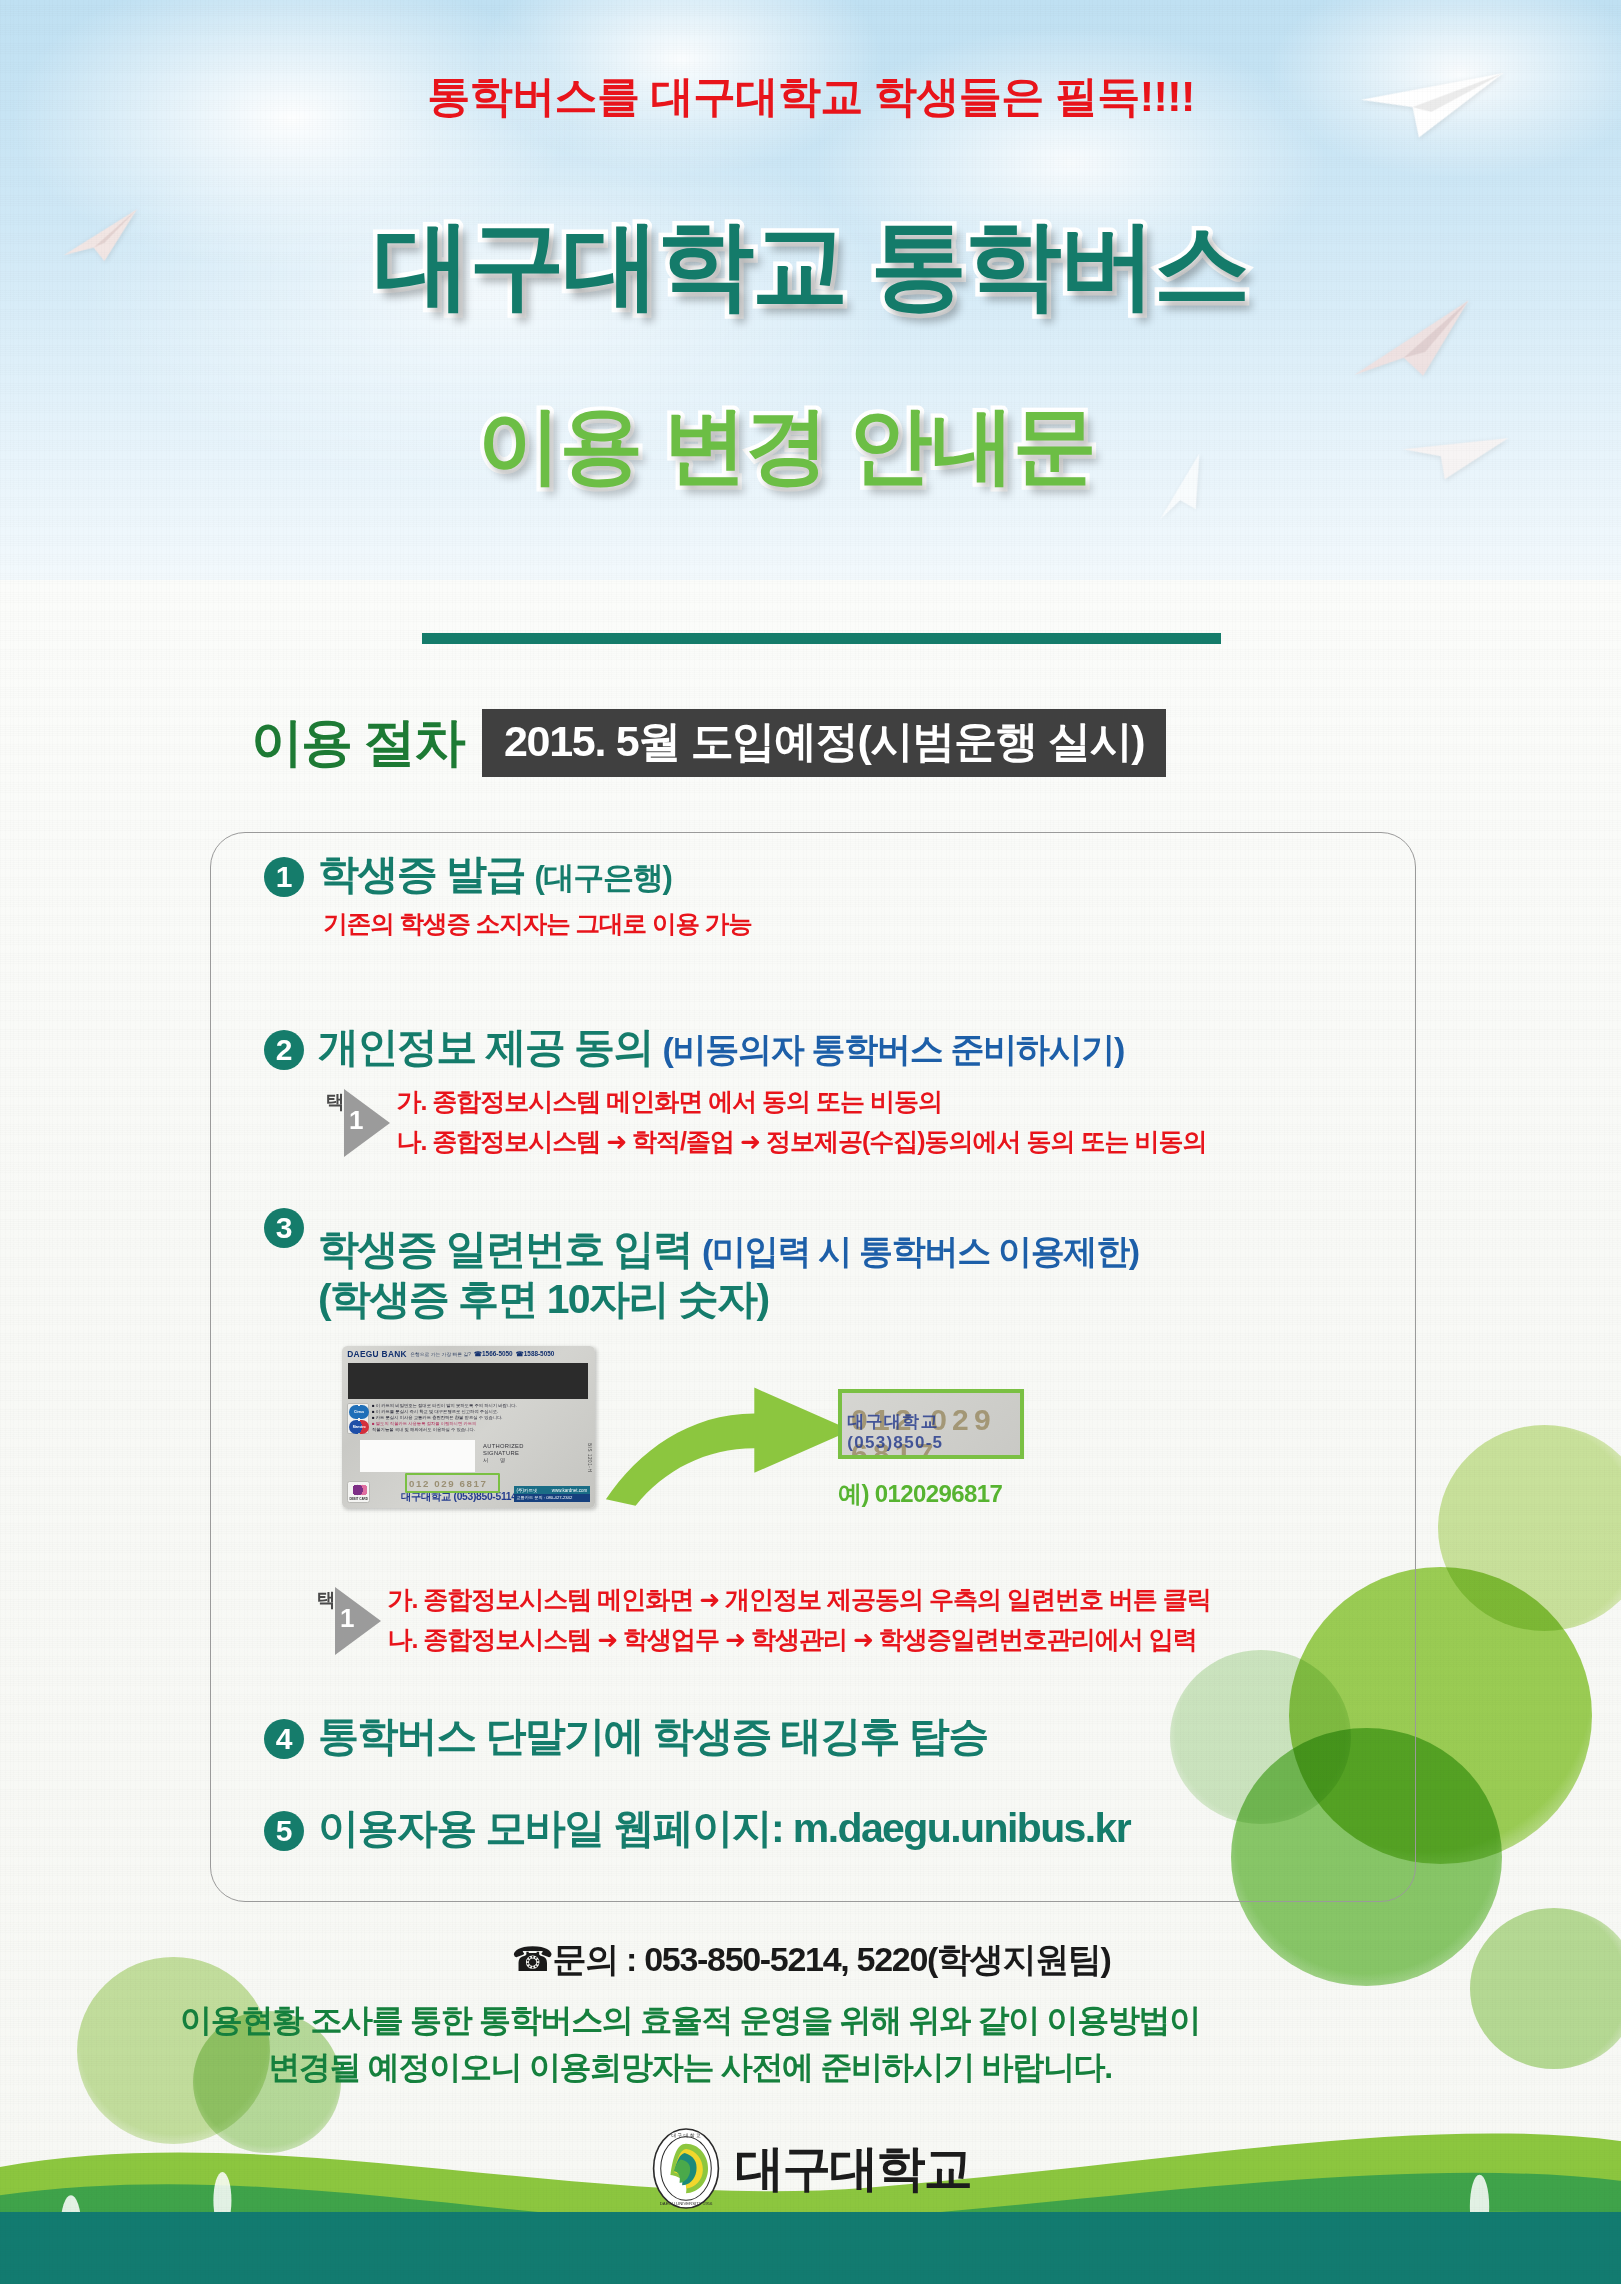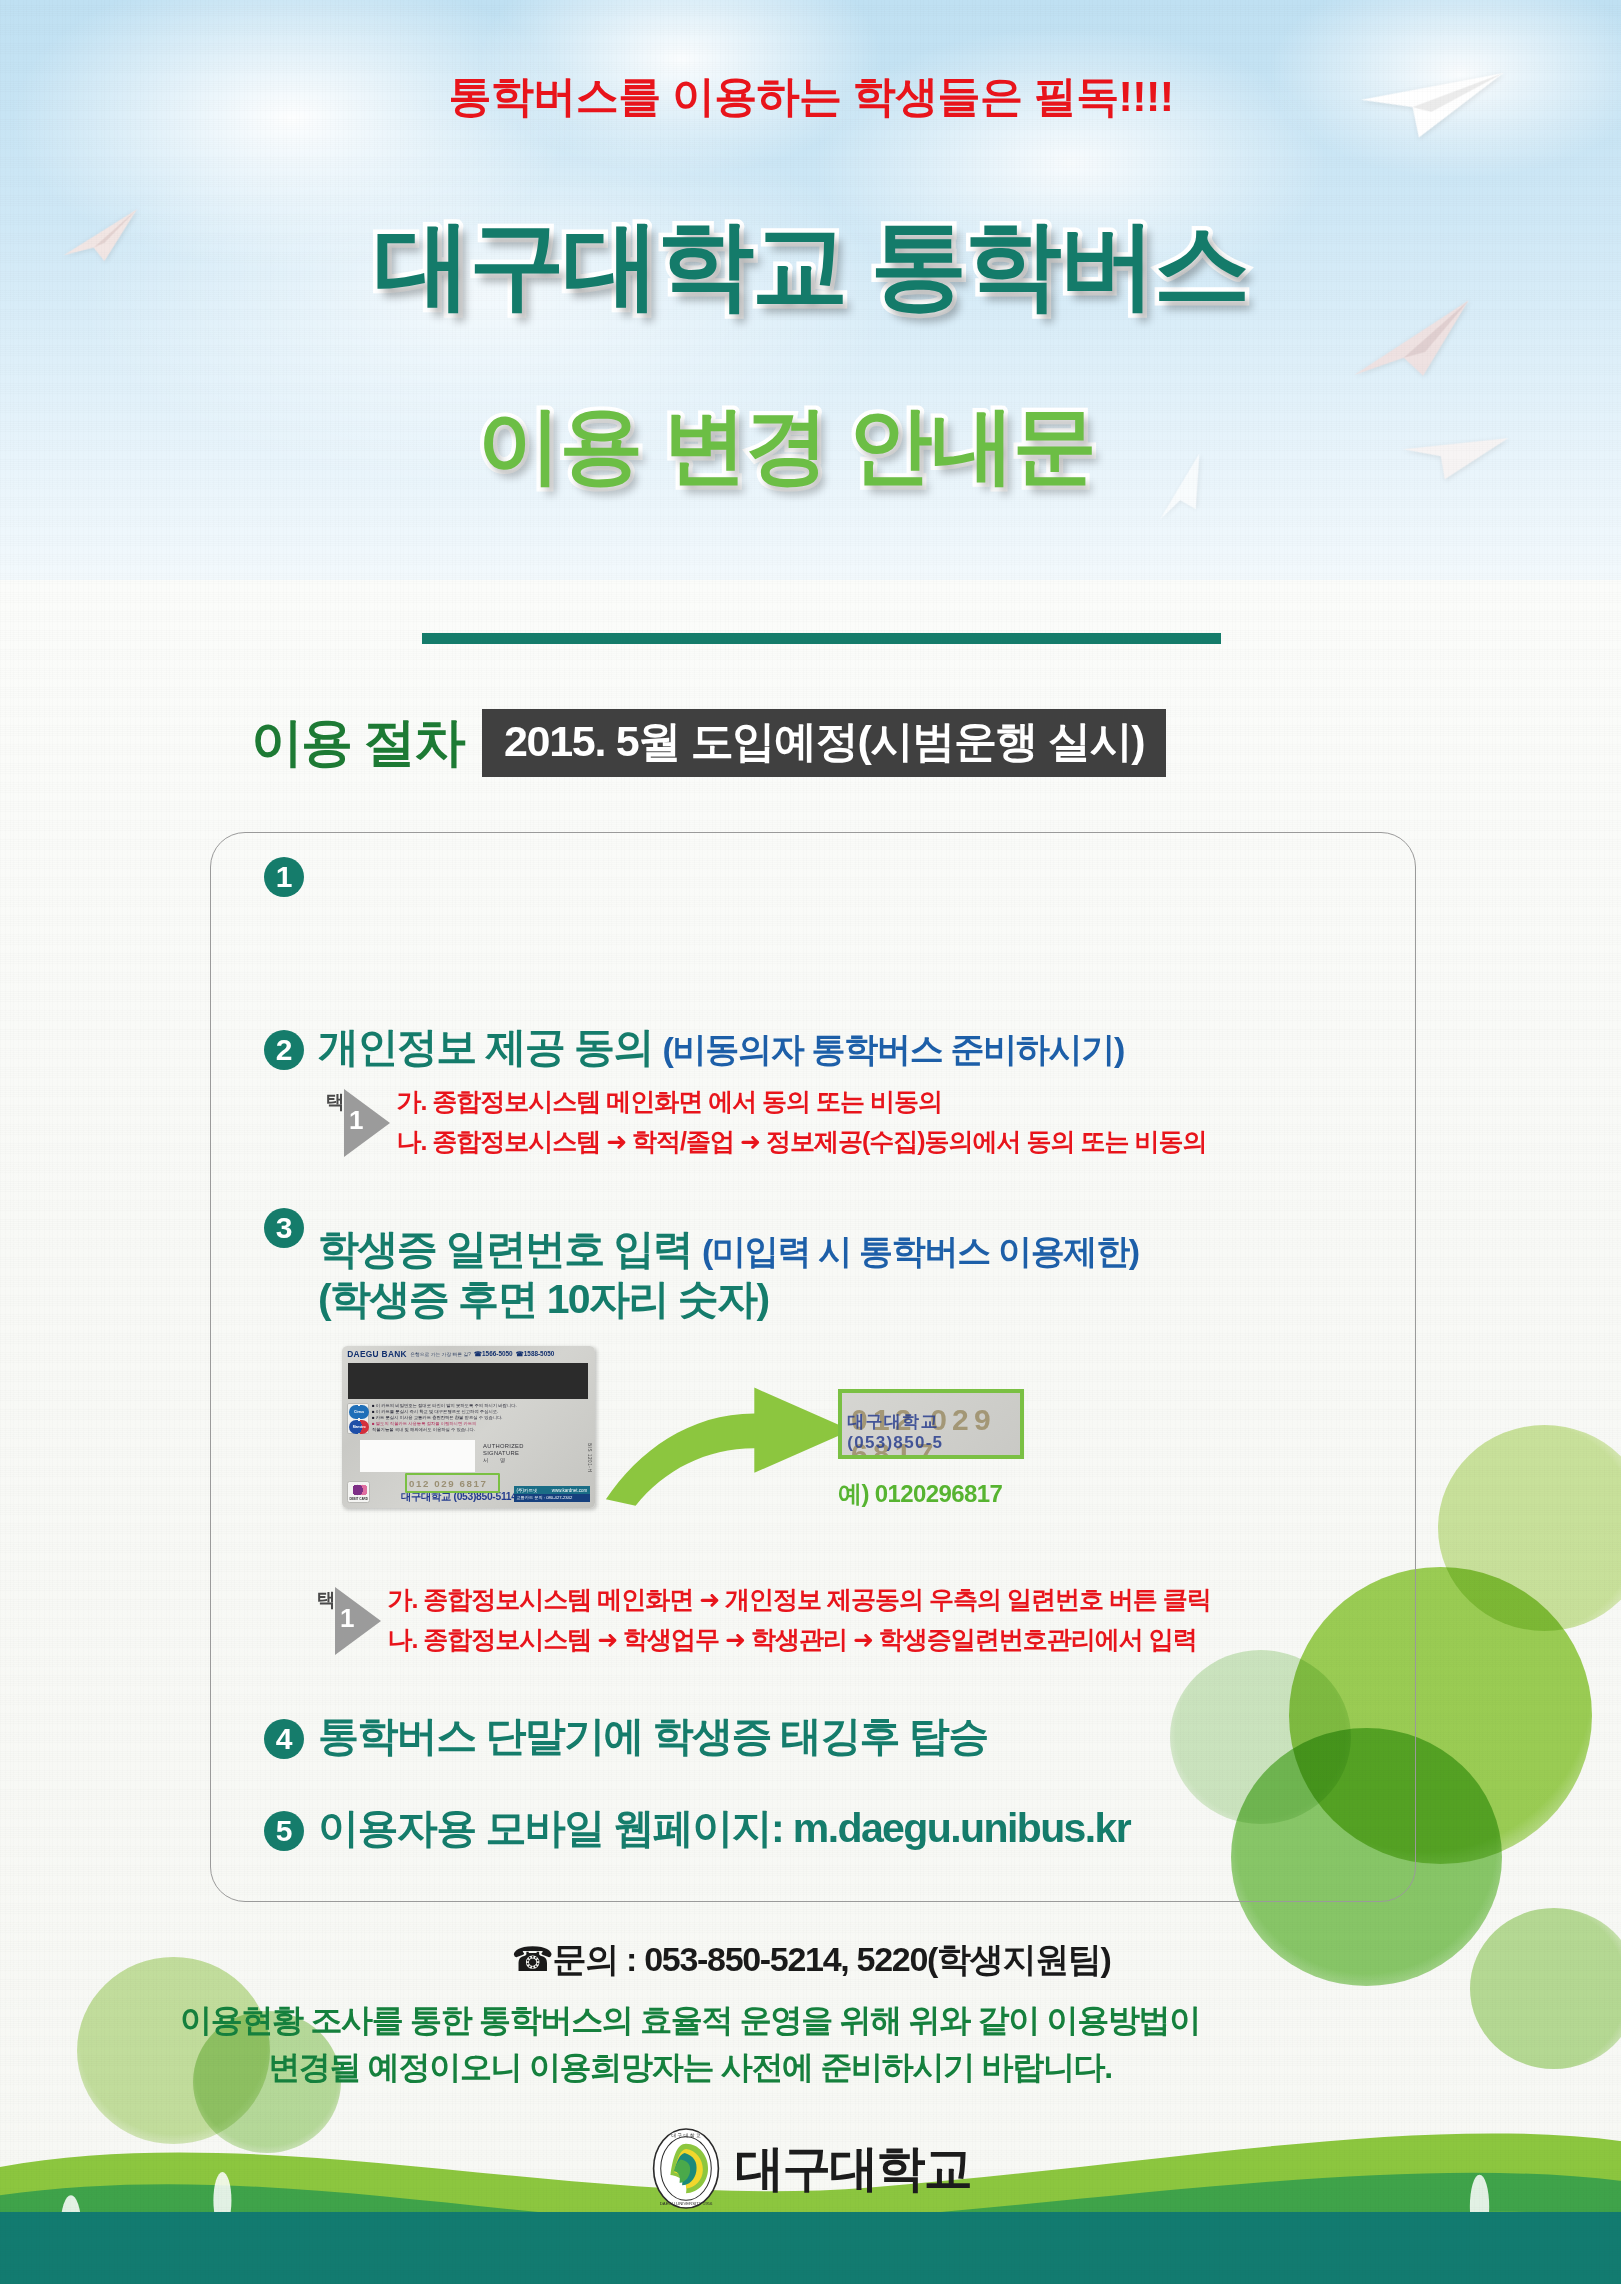--- a/index.html
+++ b/index.html
@@ -210,34 +210,41 @@
     <path d="M0,118 C420,42 900,186 1350,150 C1800,114 2200,36 2516,78 L2516,300 L0,300 Z" fill="#8cc63f"></path>
     <path d="M0,162 C460,98 880,238 1330,200 C1780,162 2200,100 2516,140 L2516,300 L0,300 Z" fill="#3fa34a"></path>
     <path d="M0,212 C520,160 980,262 1460,236 C1900,212 2250,170 2516,196 L2516,300 L0,300 Z" fill="#7ec242"></path>
     <ellipse cx="110" cy="210" rx="16" ry="48" fill="#ffffff" opacity=".85"></ellipse>
     <ellipse cx="345" cy="170" rx="14" ry="44" fill="#ffffff" opacity=".85"></ellipse>
     <ellipse cx="2295" cy="180" rx="15" ry="50" fill="#ffffff" opacity=".85"></ellipse>
   </svg>
   <div class="footer-bar"></div>
   <div class="paper-texture"></div>
 
-  <div class="kicker">통학버스를 이용하는 학생들은 필독!!!!</div>
+  <div class="kicker">통학버스를 대구대학교 학생들은 필독!!!!</div>
   <div class="title-main">대구대학교 통학버스</div>
   <div class="title-sub">이용 변경 안내문</div>
   <div class="divider"></div>
 
   <div class="sect">
     <span class="sect-label">이용 절차</span>
     <span class="sect-badge">2015. 5월 도입예정(시범운행 실시)</span>
   </div>
 
   <div class="box"></div>
 
   <div class="step" style="left:264px;top:851px;">
     <div class="num">1</div>
+    <div style="margin-left:14px;">
+      <div class="step-head">
+        <span>학생증 발급</span>
+        <span class="paren-teal">(대구은행)</span>
+      </div>
+      <div class="note-red" style="margin-top:9px;margin-left:5.2px;">기존의 학생증 소지자는 그대로 이용 가능</div>
+    </div>
   </div>
 
   <div class="step" style="left:264px;top:1024px;">
     <div class="num">2</div>
     <div style="margin-left:14px;">
       <div class="step-head">
         <span>개인정보 제공 동의</span>
         <span class="paren-blue">(비동의자 통학버스 준비하시기)</span>
       </div>
       <div style="display:flex;align-items:center;margin-top:11.6px;">

